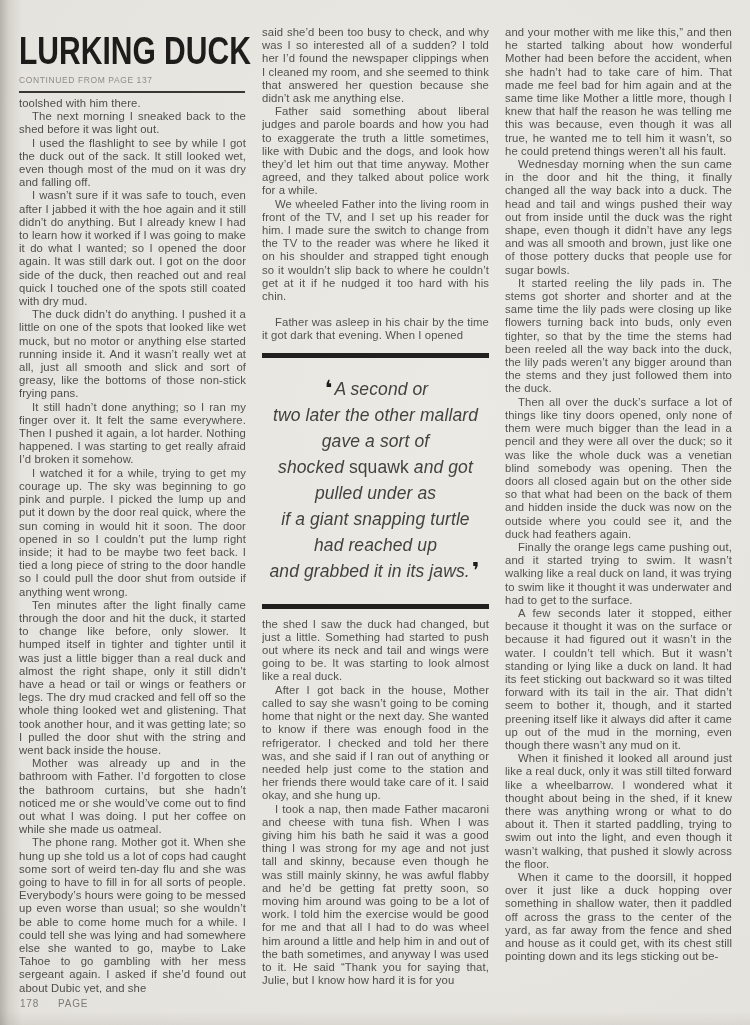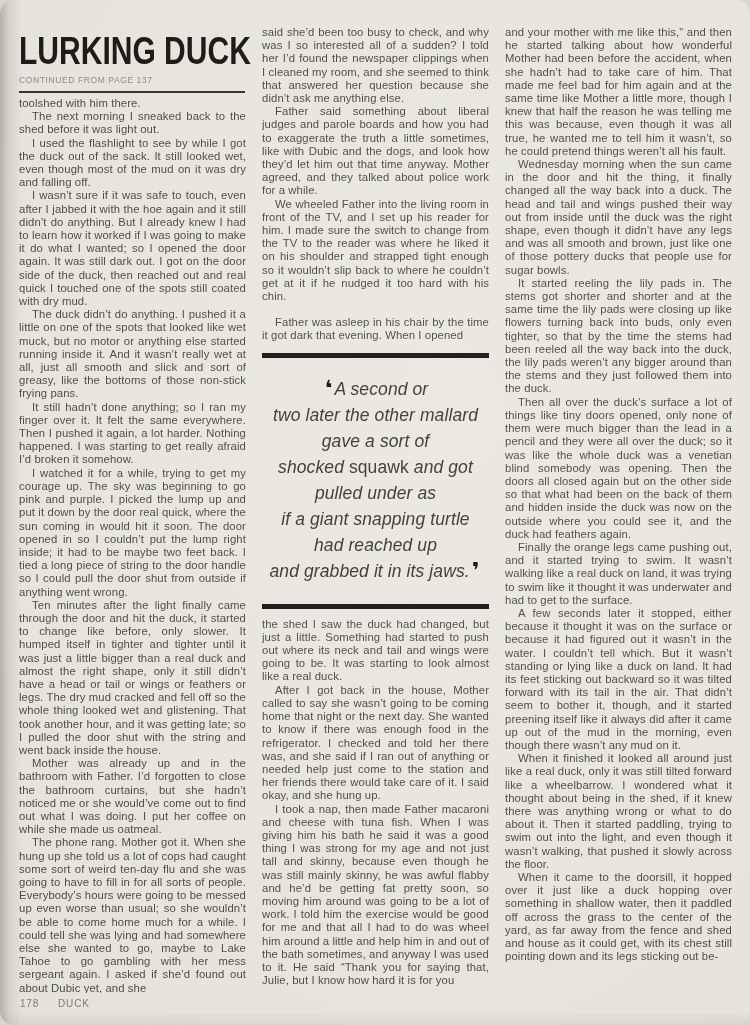--- a/index.html
+++ b/index.html
@@ -2,21 +2,20 @@
 <html><head>
 <meta charset="utf-8">
 <style>
   html,body{margin:0;padding:0;}
   body{width:750px;height:1025px;background:#d8d6d1;}
   .page{
     position:relative;width:750px;height:1025px;overflow:hidden;
     background:#eae8e2;
     font-family:"Liberation Sans","DejaVu Sans",sans-serif;
     color:#4b4a48;
-    border-radius:14px;
   }
   
   .page::before{
     content:"";position:absolute;inset:0;pointer-events:none;z-index:9;
     background:
       linear-gradient(90deg,rgba(70,64,56,.30),rgba(70,64,56,.10) 9px,rgba(70,64,56,0) 22px),
       linear-gradient(0deg,rgba(70,64,56,.08),rgba(70,64,56,0) 14px),
       radial-gradient(120% 120% at 60% 40%,rgba(255,255,255,.05),rgba(60,55,48,.05));
   }
 
@@ -118,16 +117,16 @@
       <p class="indent">It started reeling the lily pads in. The stems got shorter and shorter and at the same time the lily pads were closing up like flowers turning back into buds, only even tighter, so that by the time the stems had been reeled all the way back into the duck, the lily pads weren’t any bigger around than the stems and they just followed them into the duck.</p>
       <p class="indent">Then all over the duck’s surface a lot of things like tiny doors opened, only none of them were much bigger than the lead in a pencil and they were all over the duck; so it was like the whole duck was a venetian blind somebody was opening. Then the doors all closed again but on the other side so that what had been on the back of them and hidden inside the duck was now on the outside where you could see it, and the duck had feathers again.</p>
       <p class="indent">Finally the orange legs came pushing out, and it started trying to swim. It wasn’t walking like a real duck on land, it was trying to swim like it thought it was underwater and had to get to the surface.</p>
       <p class="indent">A few seconds later it stopped, either because it thought it was on the surface or because it had figured out it wasn’t in the water. I couldn’t tell which. But it wasn’t standing or lying like a duck on land. It had its feet sticking out backward so it was tilted forward with its tail in the air. That didn’t seem to bother it, though, and it started preening itself like it always did after it came up out of the mud in the morning, even though there wasn’t any mud on it.</p>
       <p class="indent">When it finished it looked all around just like a real duck, only it was still tilted forward like a wheelbarrow. I wondered what it thought about being in the shed, if it knew there was anything wrong or what to do about it. Then it started paddling, trying to swim out into the light, and even though it wasn’t walking, that pushed it slowly across the floor.</p>
       <p class="indent">When it came to the doorsill, it hopped over it just like a duck hopping over something in shallow water, then it paddled off across the grass to the center of the yard, as far away from the fence and shed and house as it could get, with its chest still pointing down and its legs sticking out be-</p>
     </div>
 
   <footer>
     <span>178</span>
-    <span>DUCK</span>
+    <span>PAGE</span>
   </footer>
 
 </div>
 
 </body></html>

